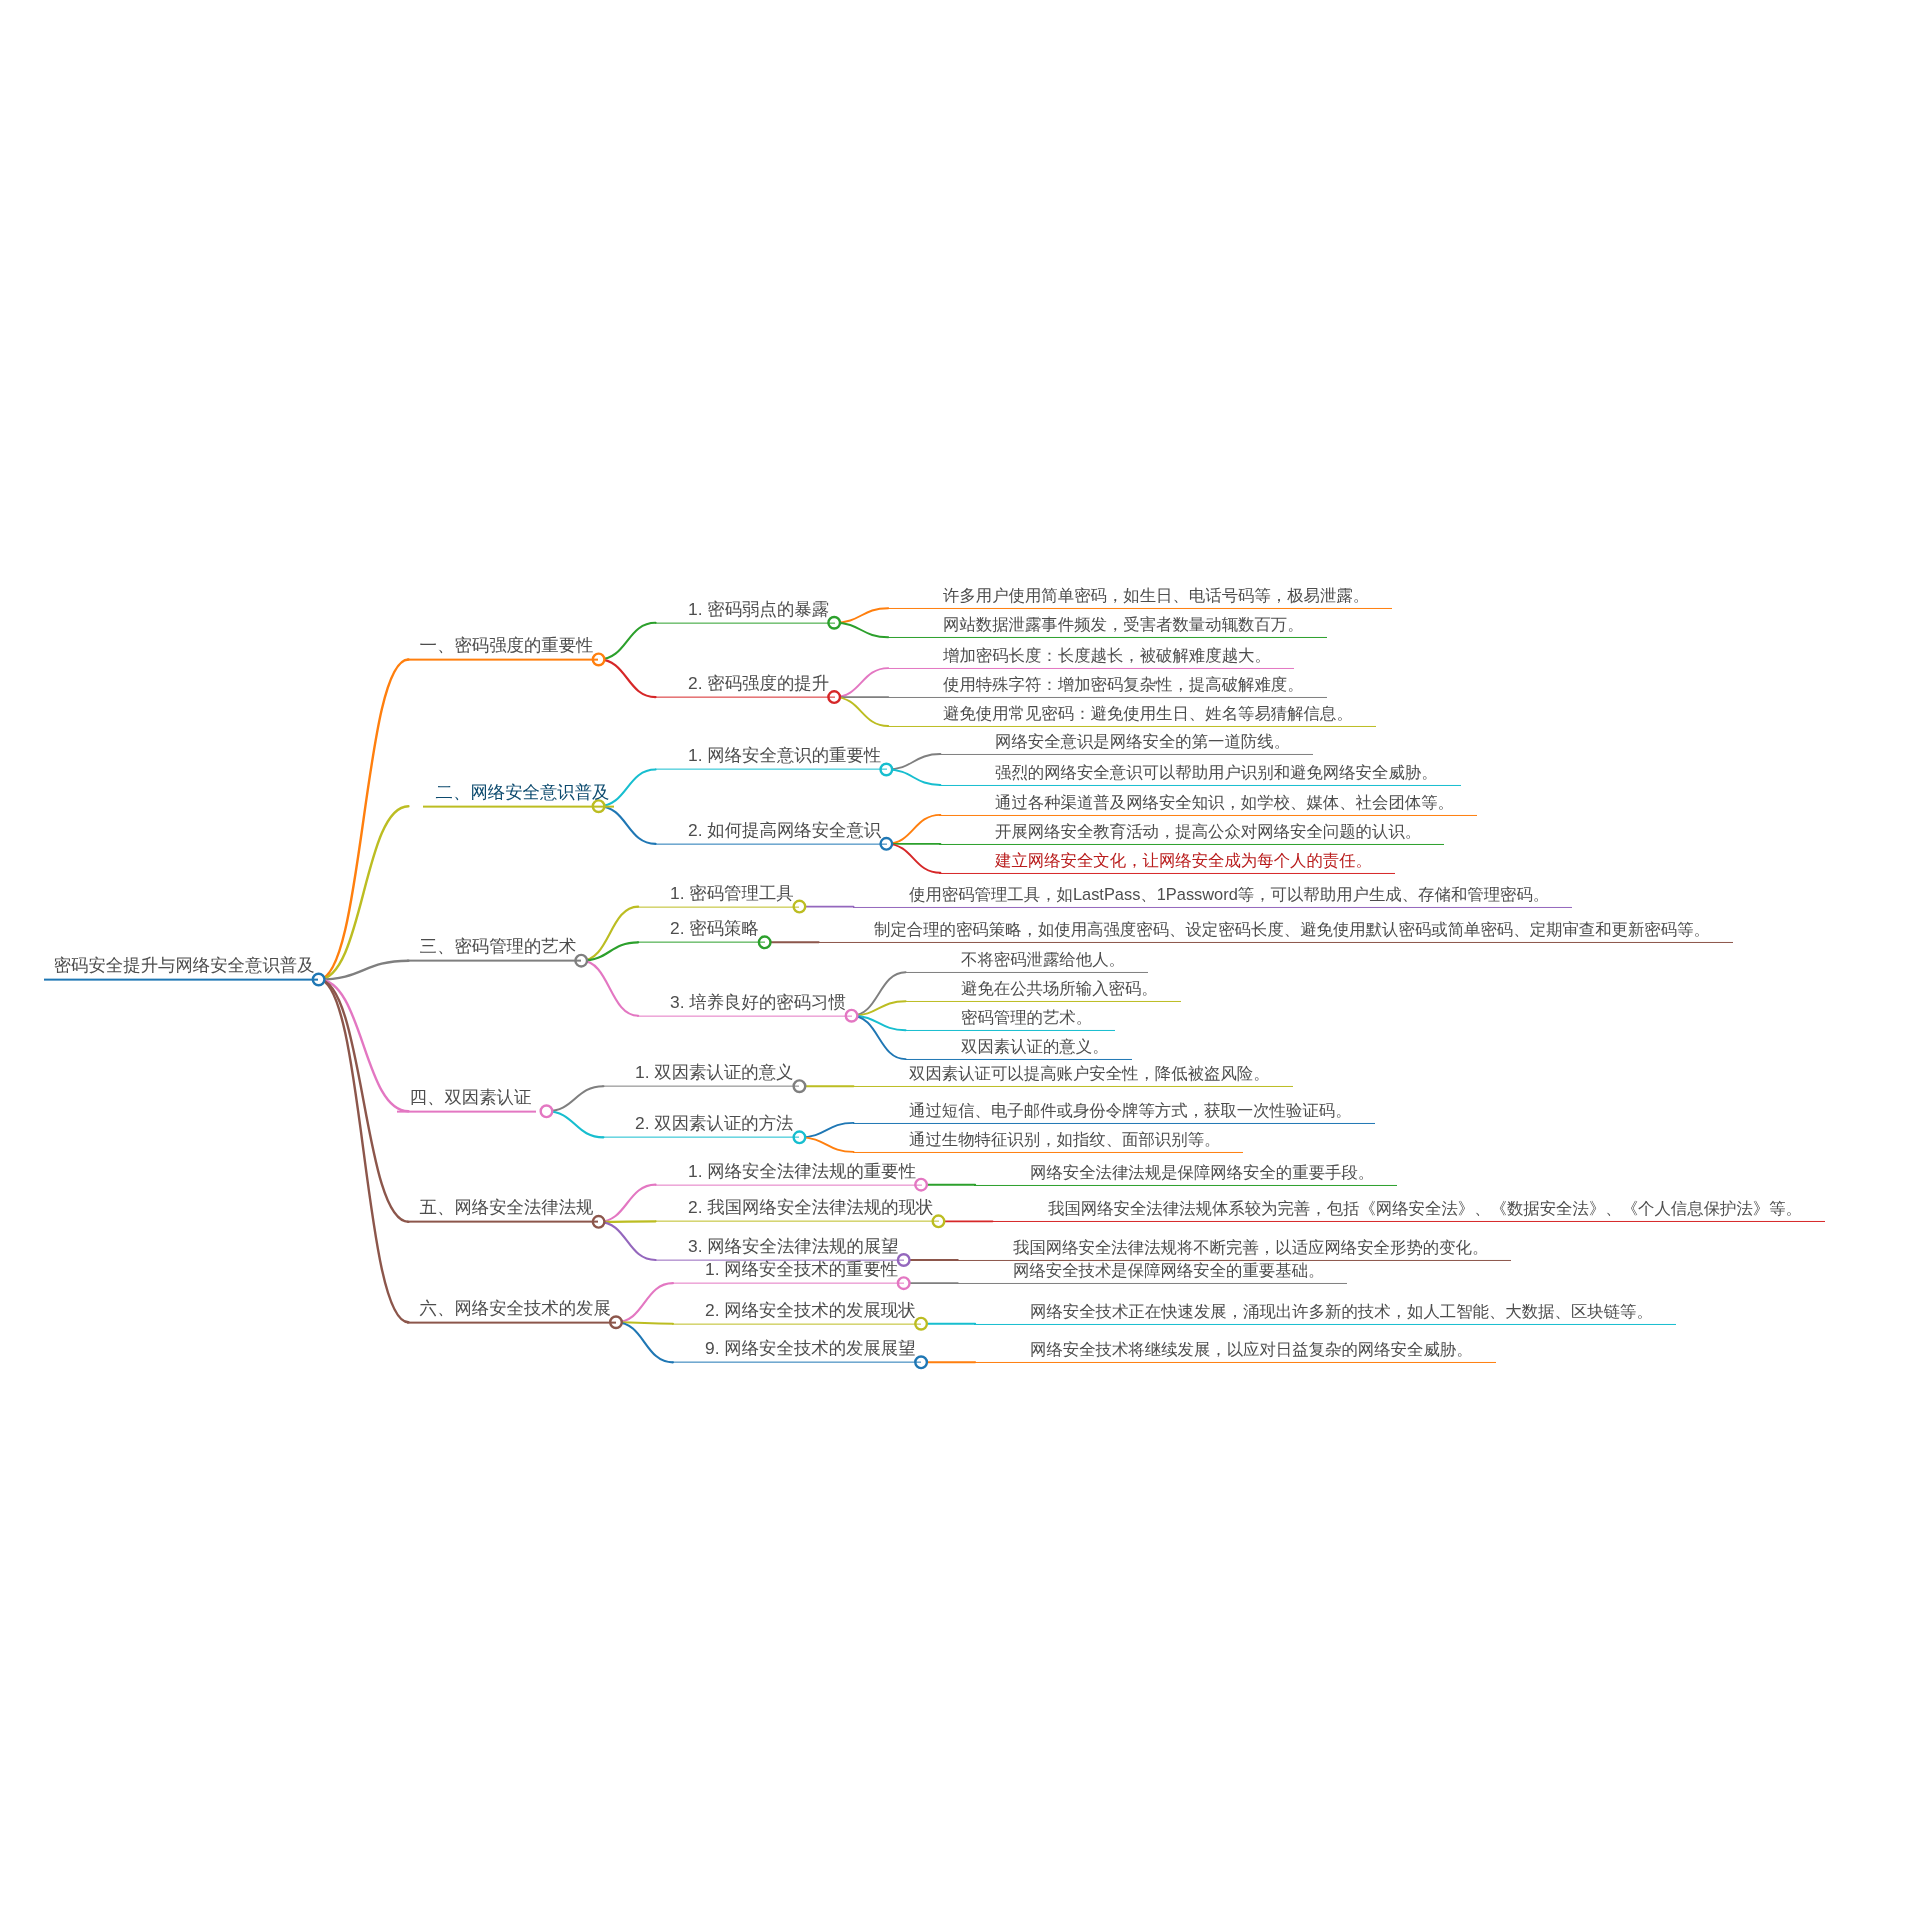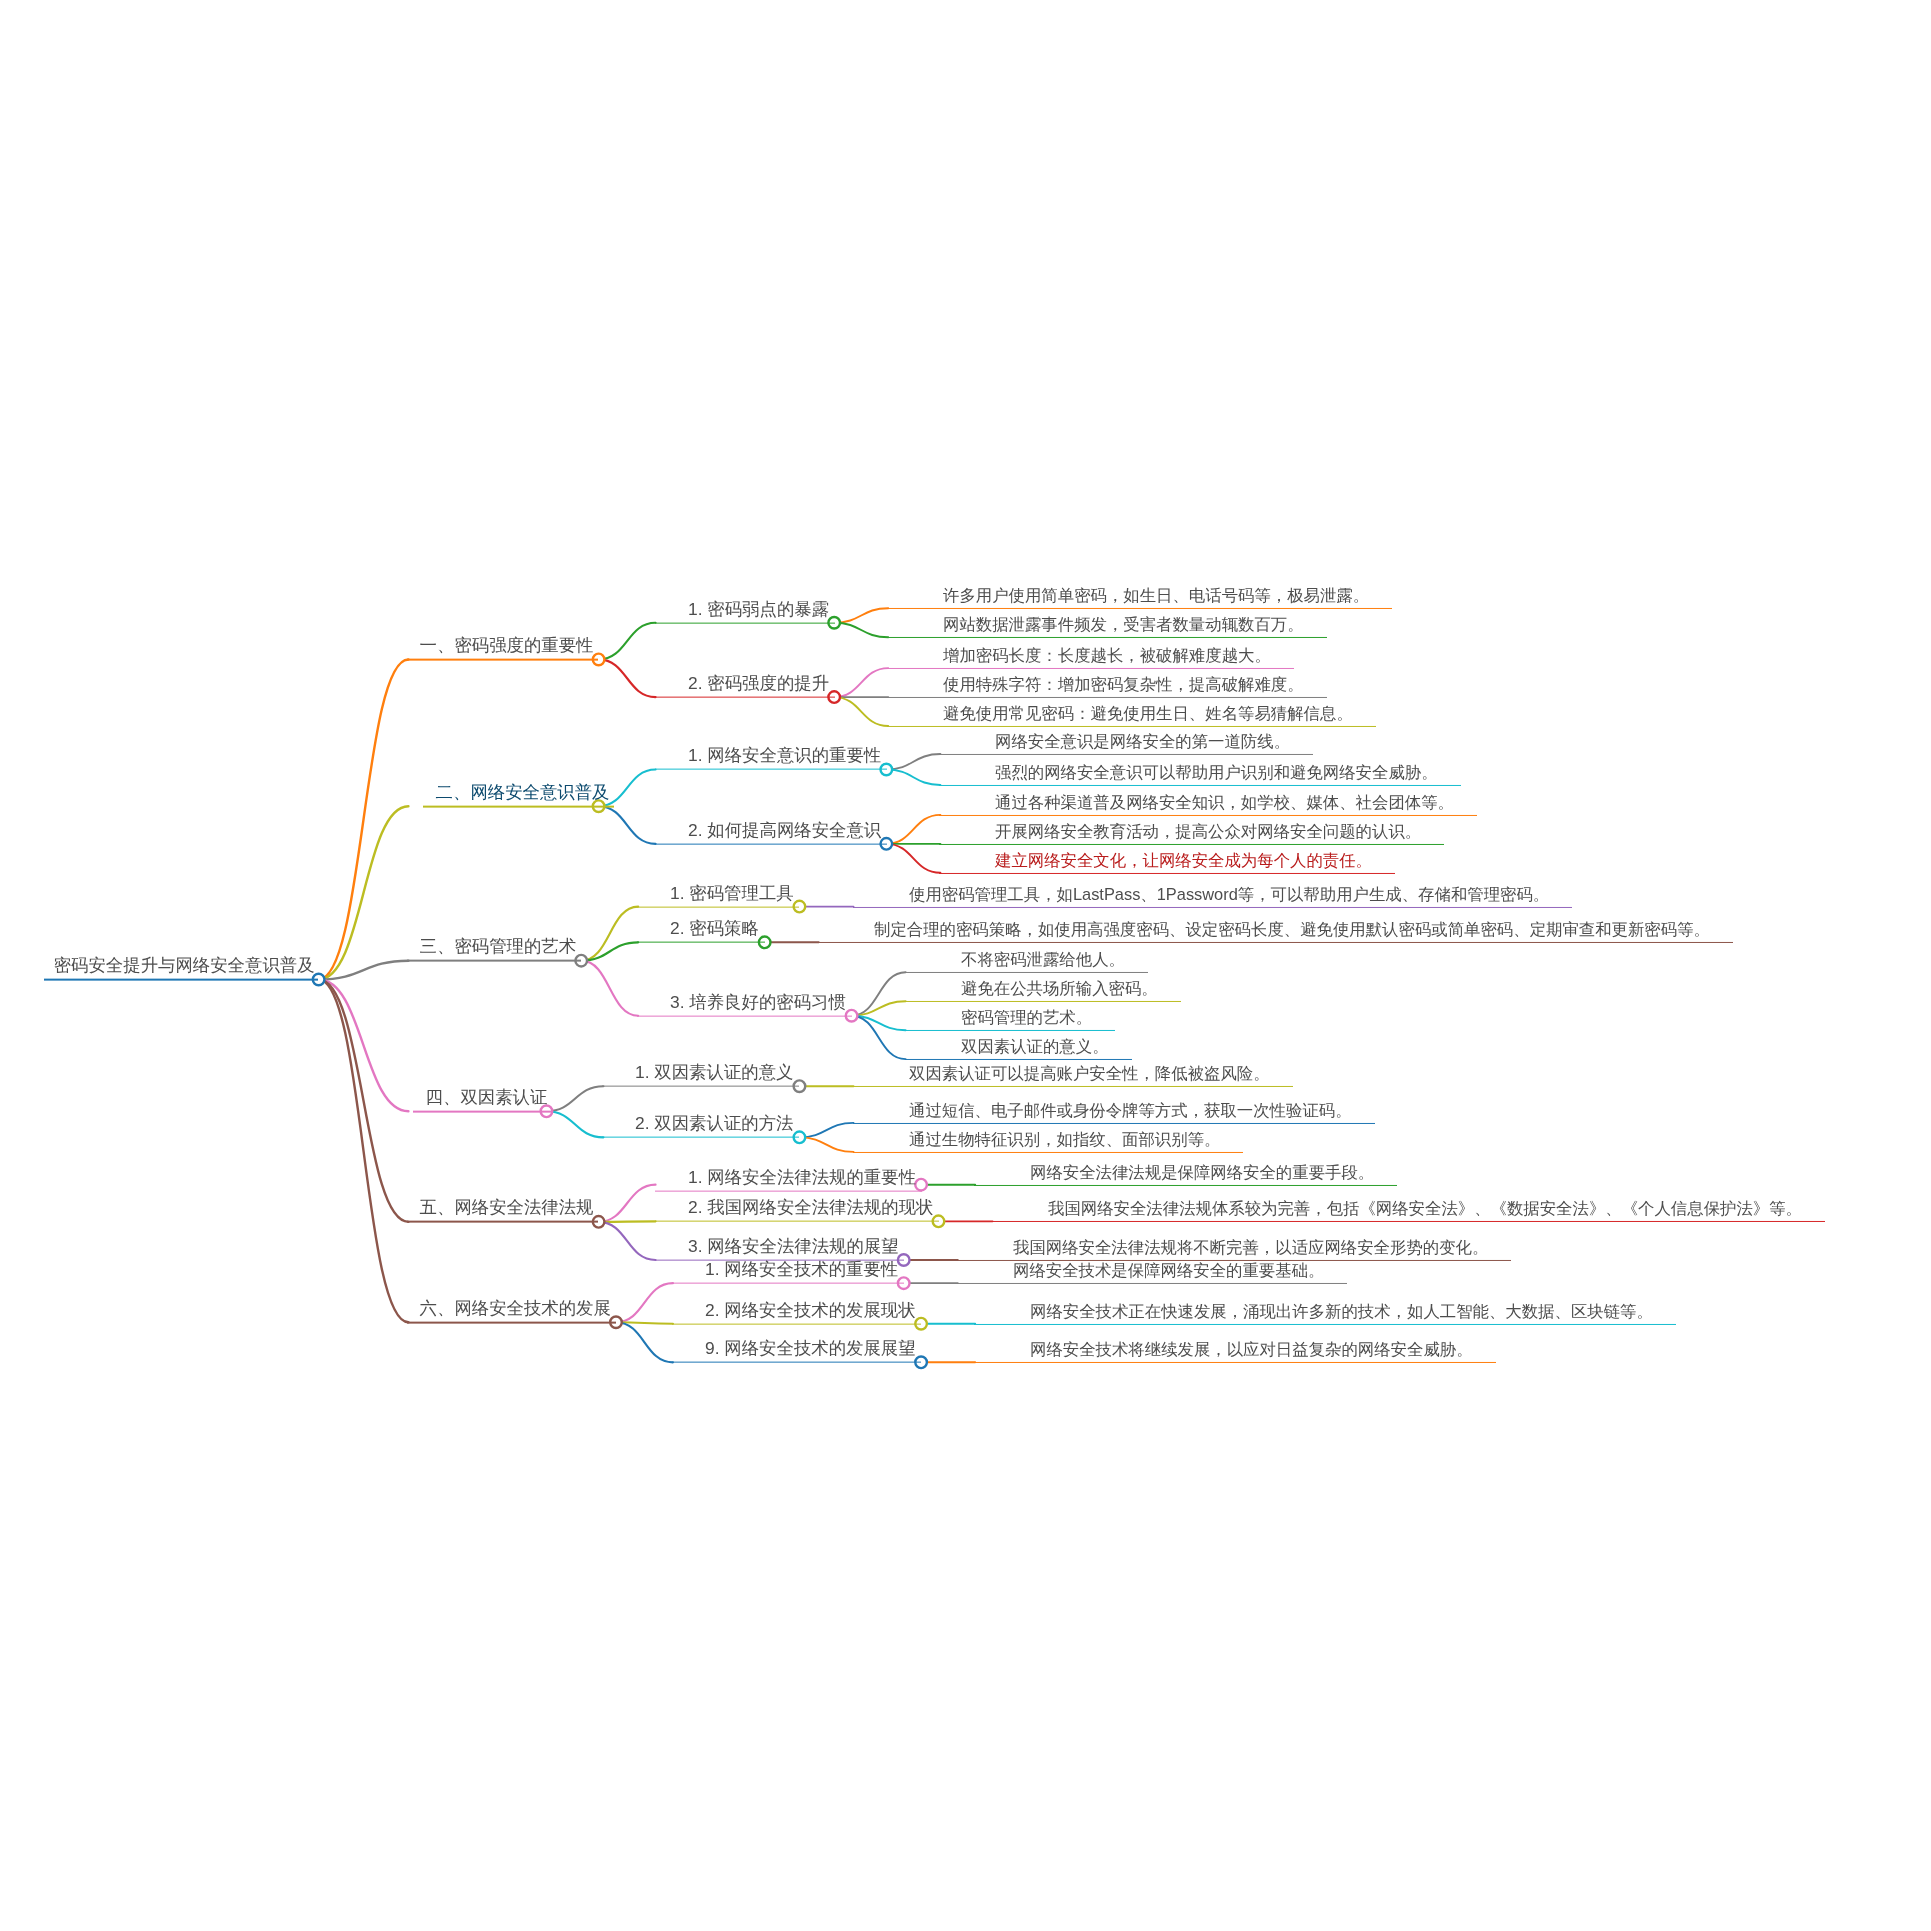--- a/index.html
+++ b/index.html
@@ -130,28 +130,28 @@
     <div class="node" style="left: 407px; top: 962px; font-size: 17.4px; padding-left: 12.6px; padding-right: 4.8px; border-bottom: 2.9px solid rgb(127, 127, 127); color: rgb(77, 77, 77);">三、密码管理的艺术</div>
     <div class="node" style="left: 637px; top: 908px; font-size: 17.4px; padding-left: 33px; padding-right: 5.8px; border-bottom: 1.9px solid rgb(188, 189, 34); color: rgb(77, 77, 77);">1. 密码管理工具</div>
     <div class="node" style="left: 853px; top: 908px; font-size: 16.4px; padding-left: 56px; padding-right: 23px; border-bottom: 1.9px solid rgb(148, 103, 189); color: rgb(77, 77, 77);">使用密码管理工具，如LastPass、1Password等，可以帮助用户生成、存储和管理密码。</div>
     <div class="node" style="left: 637px; top: 943px; font-size: 17.4px; padding-left: 33px; padding-right: 5.8px; border-bottom: 1.9px solid rgb(44, 160, 44); color: rgb(77, 77, 77);">2. 密码策略</div>
     <div class="node" style="left: 818px; top: 943px; font-size: 16.4px; padding-left: 56px; padding-right: 23px; border-bottom: 1.9px solid rgb(140, 86, 75); color: rgb(77, 77, 77);">制定合理的密码策略，如使用高强度密码、设定密码长度、避免使用默认密码或简单密码、定期审查和更新密码等。</div>
     <div class="node" style="left: 637px; top: 1017px; font-size: 17.4px; padding-left: 33px; padding-right: 5.8px; border-bottom: 1.9px solid rgb(227, 119, 194); color: rgb(77, 77, 77);">3. 培养良好的密码习惯</div>
     <div class="node" style="left: 905px; top: 973px; font-size: 16.4px; padding-left: 56px; padding-right: 23px; border-bottom: 1.9px solid rgb(127, 127, 127); color: rgb(77, 77, 77);">不将密码泄露给他人。</div>
     <div class="node" style="left: 905px; top: 1002px; font-size: 16.4px; padding-left: 56px; padding-right: 23px; border-bottom: 1.9px solid rgb(188, 189, 34); color: rgb(77, 77, 77);">避免在公共场所输入密码。</div>
     <div class="node" style="left: 905px; top: 1031px; font-size: 16.4px; padding-left: 56px; padding-right: 23px; border-bottom: 1.9px solid rgb(23, 190, 207); color: rgb(77, 77, 77);">密码管理的艺术。</div>
     <div class="node" style="left: 905px; top: 1060px; font-size: 16.4px; padding-left: 56px; padding-right: 23px; border-bottom: 1.9px solid rgb(31, 119, 180); color: rgb(77, 77, 77);">双因素认证的意义。</div>
-    <div class="node" style="left: 413px; top: 1113px; font-size: 17.4px; padding-left: 12.6px; padding-right: 4.8px; border-bottom: 2.9px solid rgb(227, 119, 194); color: rgb(77, 77, 77);">四、双因素认证</div>
+    <div class="node" style="left: 397px; top: 1113px; font-size: 17.4px; padding-left: 12.6px; padding-right: 4.8px; border-bottom: 2.9px solid rgb(227, 119, 194); color: rgb(77, 77, 77);">四、双因素认证</div>
     <div class="node" style="left: 602px; top: 1087px; font-size: 17.4px; padding-left: 33px; padding-right: 5.8px; border-bottom: 1.9px solid rgb(127, 127, 127); color: rgb(77, 77, 77);">1. 双因素认证的意义</div>
     <div class="node" style="left: 853px; top: 1087px; font-size: 16.4px; padding-left: 56px; padding-right: 23px; border-bottom: 1.9px solid rgb(188, 189, 34); color: rgb(77, 77, 77);">双因素认证可以提高账户安全性，降低被盗风险。</div>
     <div class="node" style="left: 602px; top: 1138px; font-size: 17.4px; padding-left: 33px; padding-right: 5.8px; border-bottom: 1.9px solid rgb(23, 190, 207); color: rgb(77, 77, 77);">2. 双因素认证的方法</div>
     <div class="node" style="left: 853px; top: 1124px; font-size: 16.4px; padding-left: 56px; padding-right: 23px; border-bottom: 1.9px solid rgb(31, 119, 180); color: rgb(77, 77, 77);">通过短信、电子邮件或身份令牌等方式，获取一次性验证码。</div>
     <div class="node" style="left: 853px; top: 1153px; font-size: 16.4px; padding-left: 56px; padding-right: 23px; border-bottom: 1.9px solid rgb(255, 127, 14); color: rgb(77, 77, 77);">通过生物特征识别，如指纹、面部识别等。</div>
     <div class="node" style="left: 407px; top: 1223px; font-size: 17.4px; padding-left: 12.6px; padding-right: 4.8px; border-bottom: 2.9px solid rgb(140, 86, 75); color: rgb(77, 77, 77);">五、网络安全法律法规</div>
-    <div class="node" style="left: 655px; top: 1186px; font-size: 17.4px; padding-left: 33px; padding-right: 5.8px; border-bottom: 1.9px solid rgb(227, 119, 194); color: rgb(77, 77, 77); margin-top: 6px;">1. 网络安全法律法规的重要性</div>
+    <div class="node" style="left: 655px; top: 1186px; font-size: 17.4px; padding-left: 33px; padding-right: 5.8px; border-bottom: 1.9px solid rgb(227, 119, 194); color: rgb(77, 77, 77);">1. 网络安全法律法规的重要性</div>
     <div class="node" style="left: 974px; top: 1186px; font-size: 16.4px; padding-left: 56px; padding-right: 23px; border-bottom: 1.9px solid rgb(44, 160, 44); color: rgb(77, 77, 77);">网络安全法律法规是保障网络安全的重要手段。</div>
     <div class="node" style="left: 655px; top: 1222px; font-size: 17.4px; padding-left: 33px; padding-right: 5.8px; border-bottom: 1.9px solid rgb(188, 189, 34); color: rgb(77, 77, 77);">2. 我国网络安全法律法规的现状</div>
     <div class="node" style="left: 992px; top: 1222px; font-size: 16.4px; padding-left: 56px; padding-right: 23px; border-bottom: 1.9px solid rgb(214, 39, 40); color: rgb(77, 77, 77);">我国网络安全法律法规体系较为完善，包括《网络安全法》、《数据安全法》、《个人信息保护法》等。</div>
     <div class="node" style="left: 655px; top: 1261px; font-size: 17.4px; padding-left: 33px; padding-right: 5.8px; border-bottom: 1.9px solid rgb(148, 103, 189); color: rgb(77, 77, 77);">3. 网络安全法律法规的展望</div>
     <div class="node" style="left: 957px; top: 1261px; font-size: 16.4px; padding-left: 56px; padding-right: 23px; border-bottom: 1.9px solid rgb(140, 86, 75); color: rgb(77, 77, 77);">我国网络安全法律法规将不断完善，以适应网络安全形势的变化。</div>
     <div class="node" style="left: 407px; top: 1324px; font-size: 17.4px; padding-left: 12.6px; padding-right: 4.8px; border-bottom: 2.9px solid rgb(140, 86, 75); color: rgb(77, 77, 77);">六、网络安全技术的发展</div>
     <div class="node" style="left: 672px; top: 1284px; font-size: 17.4px; padding-left: 33px; padding-right: 5.8px; border-bottom: 1.9px solid rgb(227, 119, 194); color: rgb(77, 77, 77);">1. 网络安全技术的重要性</div>
     <div class="node" style="left: 957px; top: 1284px; font-size: 16.4px; padding-left: 56px; padding-right: 23px; border-bottom: 1.9px solid rgb(127, 127, 127); color: rgb(77, 77, 77);">网络安全技术是保障网络安全的重要基础。</div>
     <div class="node" style="left: 672px; top: 1325px; font-size: 17.4px; padding-left: 33px; padding-right: 5.8px; border-bottom: 1.9px solid rgb(188, 189, 34); color: rgb(77, 77, 77);">2. 网络安全技术的发展现状</div>
     <div class="node" style="left: 974px; top: 1325px; font-size: 16.4px; padding-left: 56px; padding-right: 23px; border-bottom: 1.9px solid rgb(23, 190, 207); color: rgb(77, 77, 77);">网络安全技术正在快速发展，涌现出许多新的技术，如人工智能、大数据、区块链等。</div>

